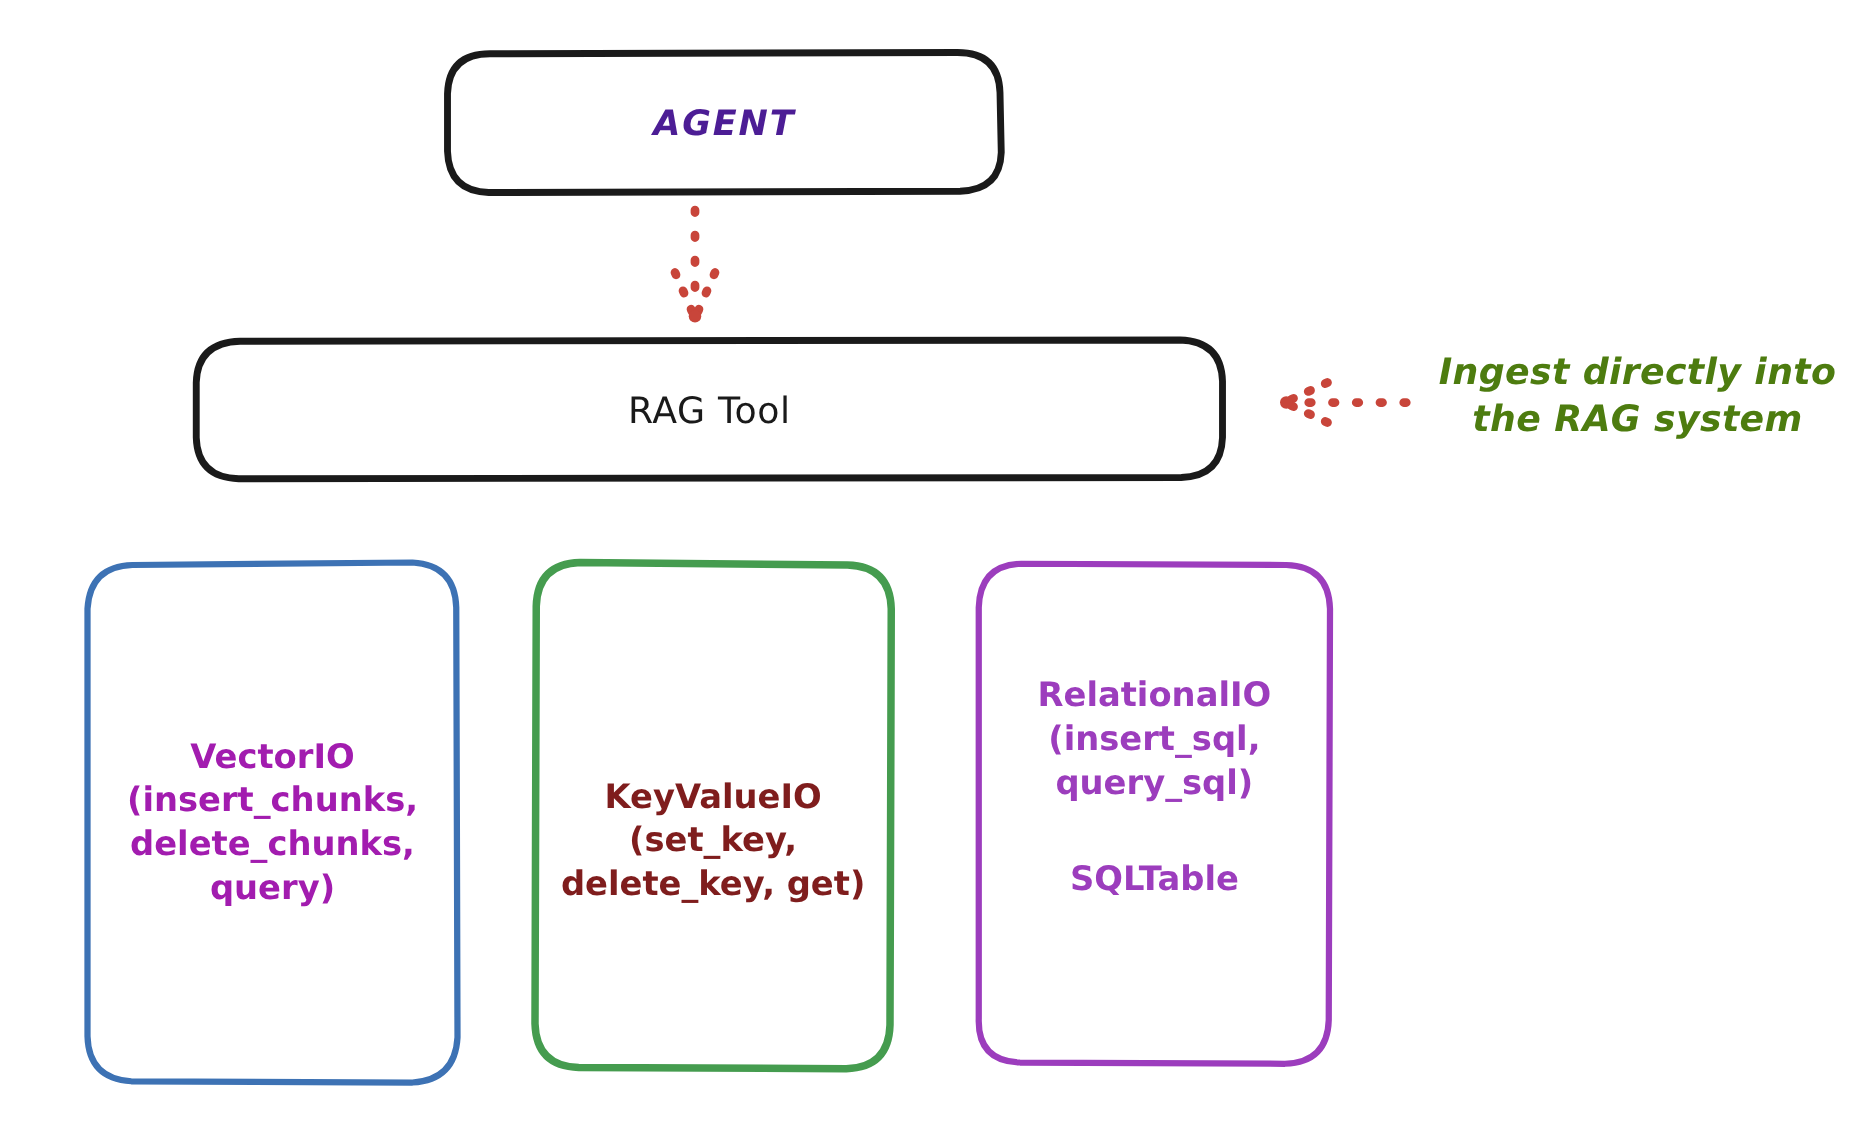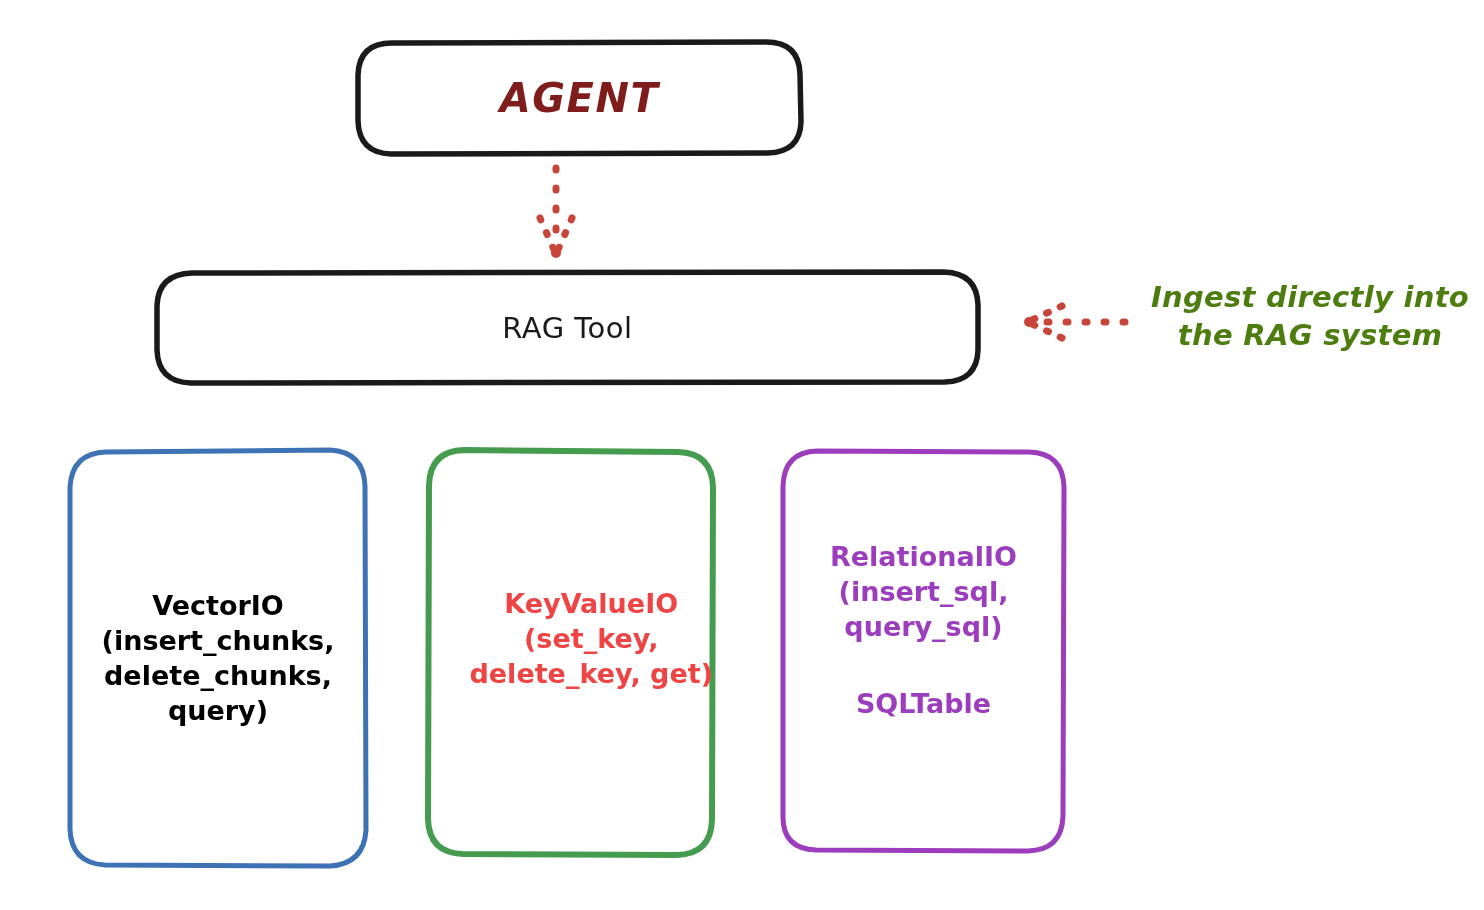--- a/index.html
+++ b/index.html
@@ -30,25 +30,25 @@
     display: flex;
     flex-direction: column;
     align-items: center;
     justify-content: center;
     text-align: center;
     white-space: pre-line;
     pointer-events: none;
     font-family: "DejaVu Sans", sans-serif;
   }
   .agent-label {
-    font-size: 40px;
+    font-size: 28px;
     font-style: italic;
     font-weight: 600;
     letter-spacing: 1.5px;
-    color: #7f1d1d;
+    color: #4c1d95;
   }
   .rag-label {
     font-size: 29px;
     font-weight: 500;
     letter-spacing: 0.5px;
     color: #1a1a1a;
   }
   .store-title {
     font-size: 27px;
     font-weight: 600;
@@ -102,28 +102,28 @@
     <path d="M 464 450 L 678 452 Q 712 453 713 487 L 712 820 Q 711 854 677 855 L 463 854 Q 429 853 428 819 L 429 485 Q 430 451 464 450 Z" fill="#ffffff" stroke="#459c4f" stroke-width="6" stroke-linecap="round" stroke-linejoin="round"></path>
 
     <path d="M 817 451 L 1029 452 Q 1063 453 1064 487 L 1063 816 Q 1062 850 1028 851 L 816 850 Q 782 849 783 815 L 783 486 Q 784 452 817 451 Z" fill="#ffffff" stroke="#9c3dbd" stroke-width="5" stroke-linecap="round" stroke-linejoin="round"></path>
 
   </svg>
 
   <div class="node-label agent-label" style="left:358px; top:42px; width:443px; height:112px;">AGENT</div>
 
   <div class="node-label rag-label" style="left:157px; top:272px; width:821px; height:111px;text-align:right;">RAG Tool</div>
 
-  <div class="node-label" style="left:70px; top:450px; width:296px; height:416px; color:#000000;">
+  <div class="node-label" style="left:70px; top:450px; width:296px; height:416px; color:#a21caf;">
     <div class="store-title">VectorIO
 (insert_chunks,
 delete_chunks,
 query)</div>
   </div>
 
-  <div class="node-label" style="left:428px; top:436px; width:285px; height:405px; color:#ef4444;align-items:flex-end;">
+  <div class="node-label" style="left:428px; top:470px; width:285px; height:405px; color:#7f1d1d;">
     <div class="store-title">KeyValueIO
 (set_key,
 delete_key, get)</div>
   </div>
 
   <div class="node-label" style="left:783px; top:430px; width:281px; height:400px; color:#9c3dbd;">
     <div class="store-title">RelationalIO
 (insert_sql,
 query_sql)</div>
     <div class="store-sub">SQLTable</div>

